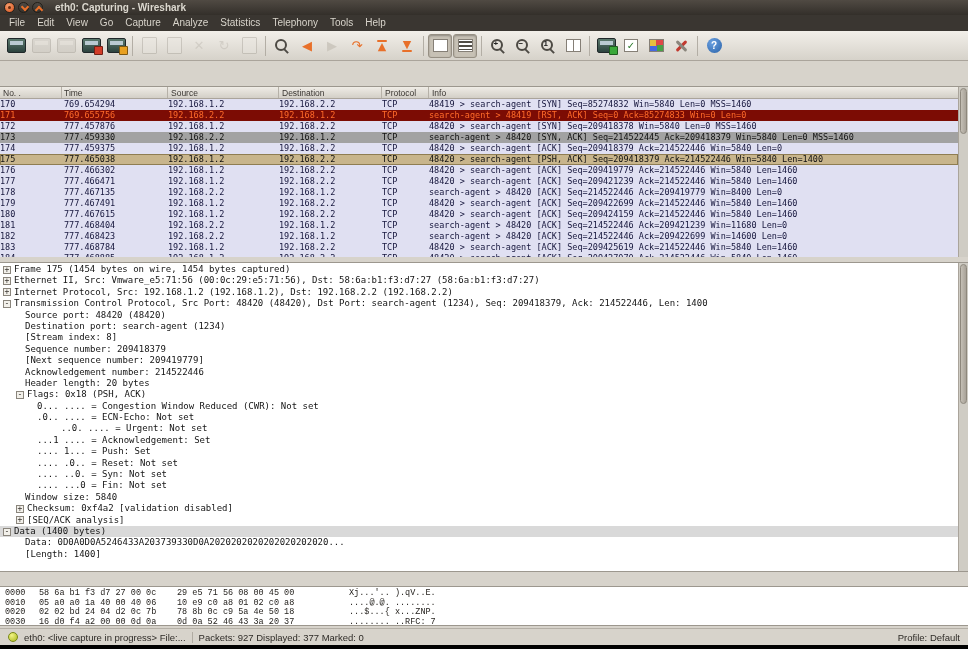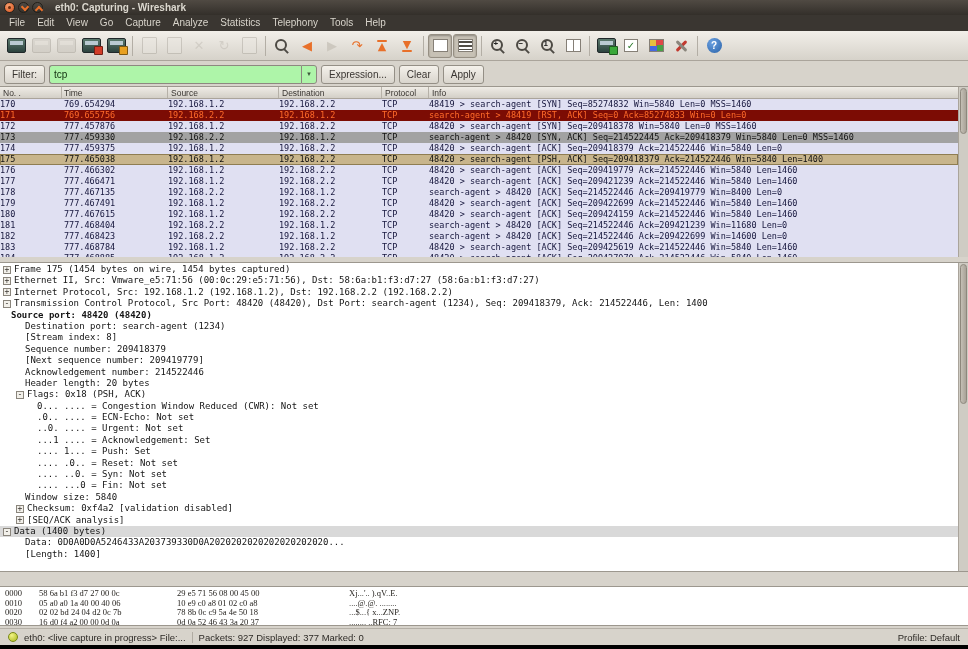--- a/index.html
+++ b/index.html
@@ -102,21 +102,21 @@
            border-top:1px solid #9c978e;border-bottom:1px solid #9c978e;box-sizing:border-box;}
   .dlines{position:absolute;top:1px;left:0;right:10px;bottom:0;overflow:hidden;}
   .dline{height:11.4px;line-height:11.4px;font-family:"DejaVu Sans Mono",monospace;font-size:9px;color:#141414;
          display:flex;align-items:center;white-space:pre;box-sizing:border-box;}
   .dline.sel{background:#d9d9d9;}
   .expbox{width:8px;height:8px;border:1px solid #8a857c;background:#f2f0ea;font-size:8px;line-height:6px;
           text-align:center;margin-right:3px;box-sizing:border-box;color:#3a3632;flex:none;}
   
   .bytes{position:absolute;top:586px;left:0;width:968px;height:40px;background:#fff;
          border-top:1px solid #9c978e;border-bottom:1px solid #9c978e;box-sizing:border-box;padding:2px 0 0 5px;}
-  .brow{display:flex;height:9.5px;line-height:9.5px;font-family:Liberation Serif, serif;font-size:8.5px;color:#26231f;white-space:pre;}
+  .brow{display:flex;height:9.5px;line-height:9.5px;font-family:Liberation Mono, monospace;font-size:8.5px;color:#26231f;white-space:pre;}
   .b-off{width:34px;flex:none;}
   .b-hx{width:138px;flex:none;}
   .b-ascii{margin-left:34px;flex:none;}
   
   .statusbar{position:absolute;top:628px;left:0;right:0;height:17px;background:#d7d3cb;border-top:1px solid #b4afa6;
              display:flex;align-items:center;padding:0 8px;font-size:9.5px;color:#2e2b27;gap:6px;box-sizing:border-box;}
   .sicon{width:10px;height:10px;border-radius:50%;flex:none;
          background:radial-gradient(circle at 35% 30%,#f2f484,#a9b71e);border:1px solid #7a8a14;box-sizing:border-box;}
   .sdiv{width:1px;height:11px;background:#b0aba2;flex:none;}
   .spacer{flex:1;}
@@ -257,32 +257,20 @@
           <span class="t1"></span>
           <span class="t2"></span>
         </span>
       </button>
       <div class="tb-sep"></div>
       <button class="tb-btn">
         <span class="ic ic-help">?</span>
       </button>
     </div>
 
-  <div class="filterbar">
-    <button class="fbtn">Filter:</button>
-    <span class="finput-wrap">
-      <input class="finput" value="tcp" style="">
-      <button class="fdrop">
-          <span>▼</span>
-        </button>
-    </span>
-    <button class="fbtn">Expression...</button>
-    <button class="fbtn">Clear</button>
-    <button class="fbtn">Apply</button>
-  </div>
 
   <div class="plist">
     <div class="phead" id="phead">
         <div class="hcell c-no">No. .</div>
         <div class="hcell c-time">Time</div>
         <div class="hcell c-src">Source</div>
         <div class="hcell c-dst">Destination</div>
         <div class="hcell c-proto">Protocol</div>
         <div class="hcell c-info">Info</div>
       </div>
@@ -414,31 +402,31 @@
   </div>
 
   <div class="split s1"></div>
 
   <div class="details">
     <div class="dlines" id="dlines">
         <div class="dline" style="padding-left: 3px;"><span class="expbox">+</span><span class="dtext">Frame 175 (1454 bytes on wire, 1454 bytes captured)</span></div>
         <div class="dline" style="padding-left: 3px;"><span class="expbox">+</span><span class="dtext">Ethernet II, Src: Vmware_e5:71:56 (00:0c:29:e5:71:56), Dst: 58:6a:b1:f3:d7:27 (58:6a:b1:f3:d7:27)</span></div>
         <div class="dline" style="padding-left: 3px;"><span class="expbox">+</span><span class="dtext">Internet Protocol, Src: 192.168.1.2 (192.168.1.2), Dst: 192.168.2.2 (192.168.2.2)</span></div>
         <div class="dline" style="padding-left: 3px;"><span class="expbox">-</span><span class="dtext">Transmission Control Protocol, Src Port: 48420 (48420), Dst Port: search-agent (1234), Seq: 209418379, Ack: 214522446, Len: 1400</span></div>
-        <div class="dline" style="padding-left: 11px; font-weight: bold;"><span class="dtext">Source port: 48420 (48420)</span></div>
+        <div class="dline" style="padding-left: 25px;"><span class="dtext">Source port: 48420 (48420)</span></div>
         <div class="dline" style="padding-left: 25px;"><span class="dtext">Destination port: search-agent (1234)</span></div>
         <div class="dline" style="padding-left: 25px;"><span class="dtext">[Stream index: 8]</span></div>
         <div class="dline" style="padding-left: 25px;"><span class="dtext">Sequence number: 209418379</span></div>
         <div class="dline" style="padding-left: 25px;"><span class="dtext">[Next sequence number: 209419779]</span></div>
         <div class="dline" style="padding-left: 25px;"><span class="dtext">Acknowledgement number: 214522446</span></div>
         <div class="dline" style="padding-left: 25px;"><span class="dtext">Header length: 20 bytes</span></div>
         <div class="dline" style="padding-left: 16px;"><span class="expbox">-</span><span class="dtext">Flags: 0x18 (PSH, ACK)</span></div>
         <div class="dline" style="padding-left: 37px;"><span class="dtext">0... .... = Congestion Window Reduced (CWR): Not set</span></div>
         <div class="dline" style="padding-left: 37px;"><span class="dtext">.0.. .... = ECN-Echo: Not set</span></div>
-        <div class="dline" style="padding-left: 37px;"><span class="dtext">..0. .... = Urgent: Not set</span></div>
+        <div class="dline" style="padding-left: 37px; margin-left: 24px;"><span class="dtext">..0. .... = Urgent: Not set</span></div>
         <div class="dline" style="padding-left: 37px;"><span class="dtext">...1 .... = Acknowledgement: Set</span></div>
         <div class="dline" style="padding-left: 37px;"><span class="dtext">.... 1... = Push: Set</span></div>
         <div class="dline" style="padding-left: 37px;"><span class="dtext">.... .0.. = Reset: Not set</span></div>
         <div class="dline" style="padding-left: 37px;"><span class="dtext">.... ..0. = Syn: Not set</span></div>
         <div class="dline" style="padding-left: 37px;"><span class="dtext">.... ...0 = Fin: Not set</span></div>
         <div class="dline" style="padding-left: 25px;"><span class="dtext">Window size: 5840</span></div>
         <div class="dline" style="padding-left: 16px;"><span class="expbox">+</span><span class="dtext">Checksum: 0xf4a2 [validation disabled]</span></div>
         <div class="dline" style="padding-left: 16px;"><span class="expbox">+</span><span class="dtext">[SEQ/ACK analysis]</span></div>
         <div class="dline sel" style="padding-left: 3px;"><span class="expbox">-</span><span class="dtext">Data (1400 bytes)</span></div>
         <div class="dline" style="padding-left: 25px;"><span class="dtext">Data: 0D0A0D0A5246433A203739330D0A2020202020202020202020...</span></div>

